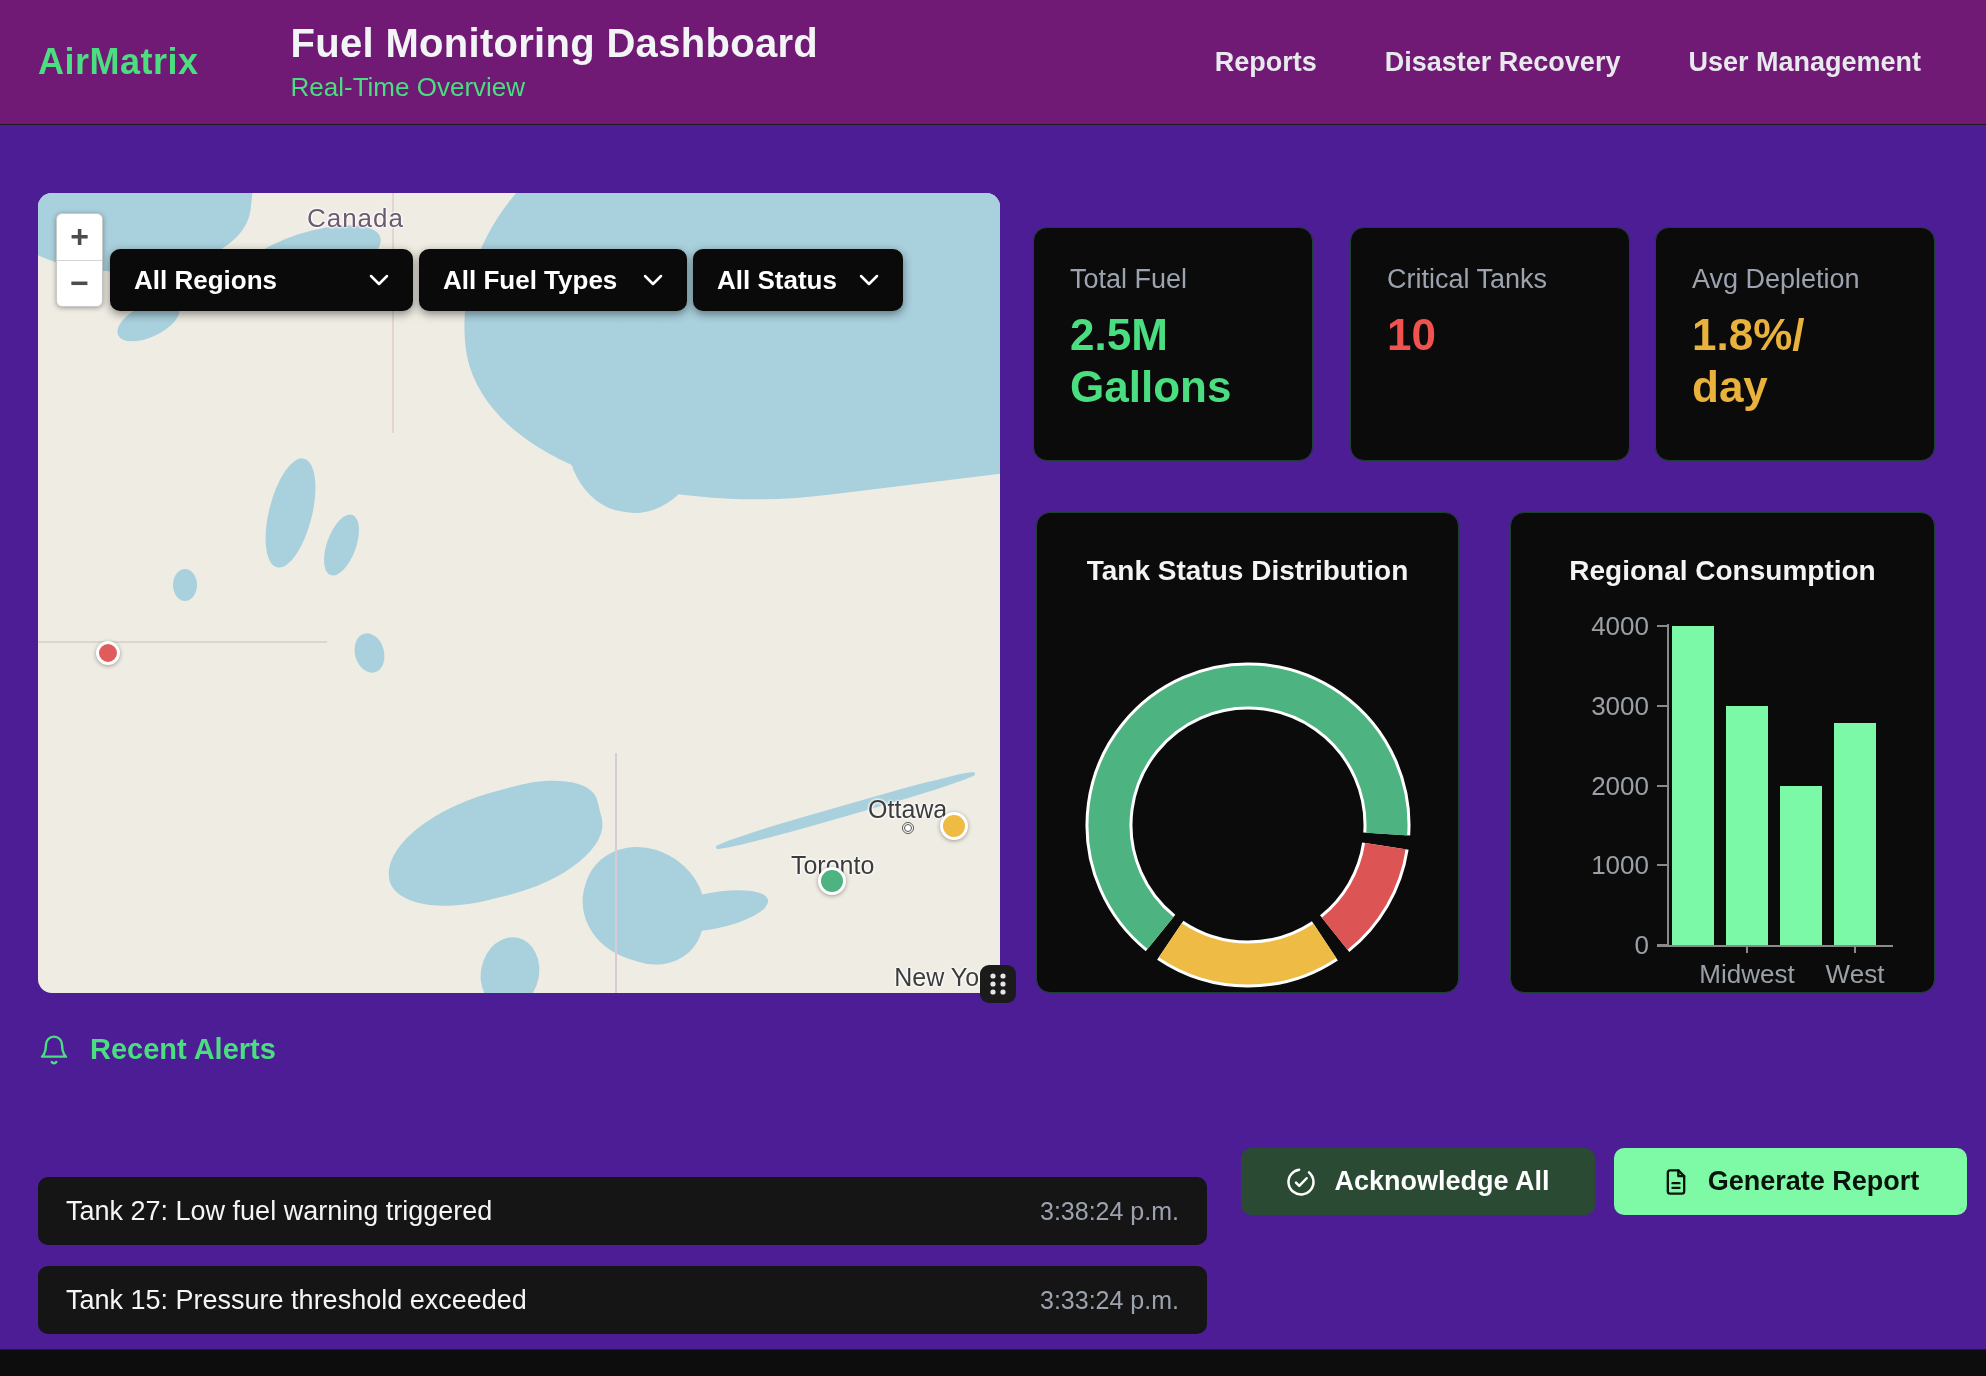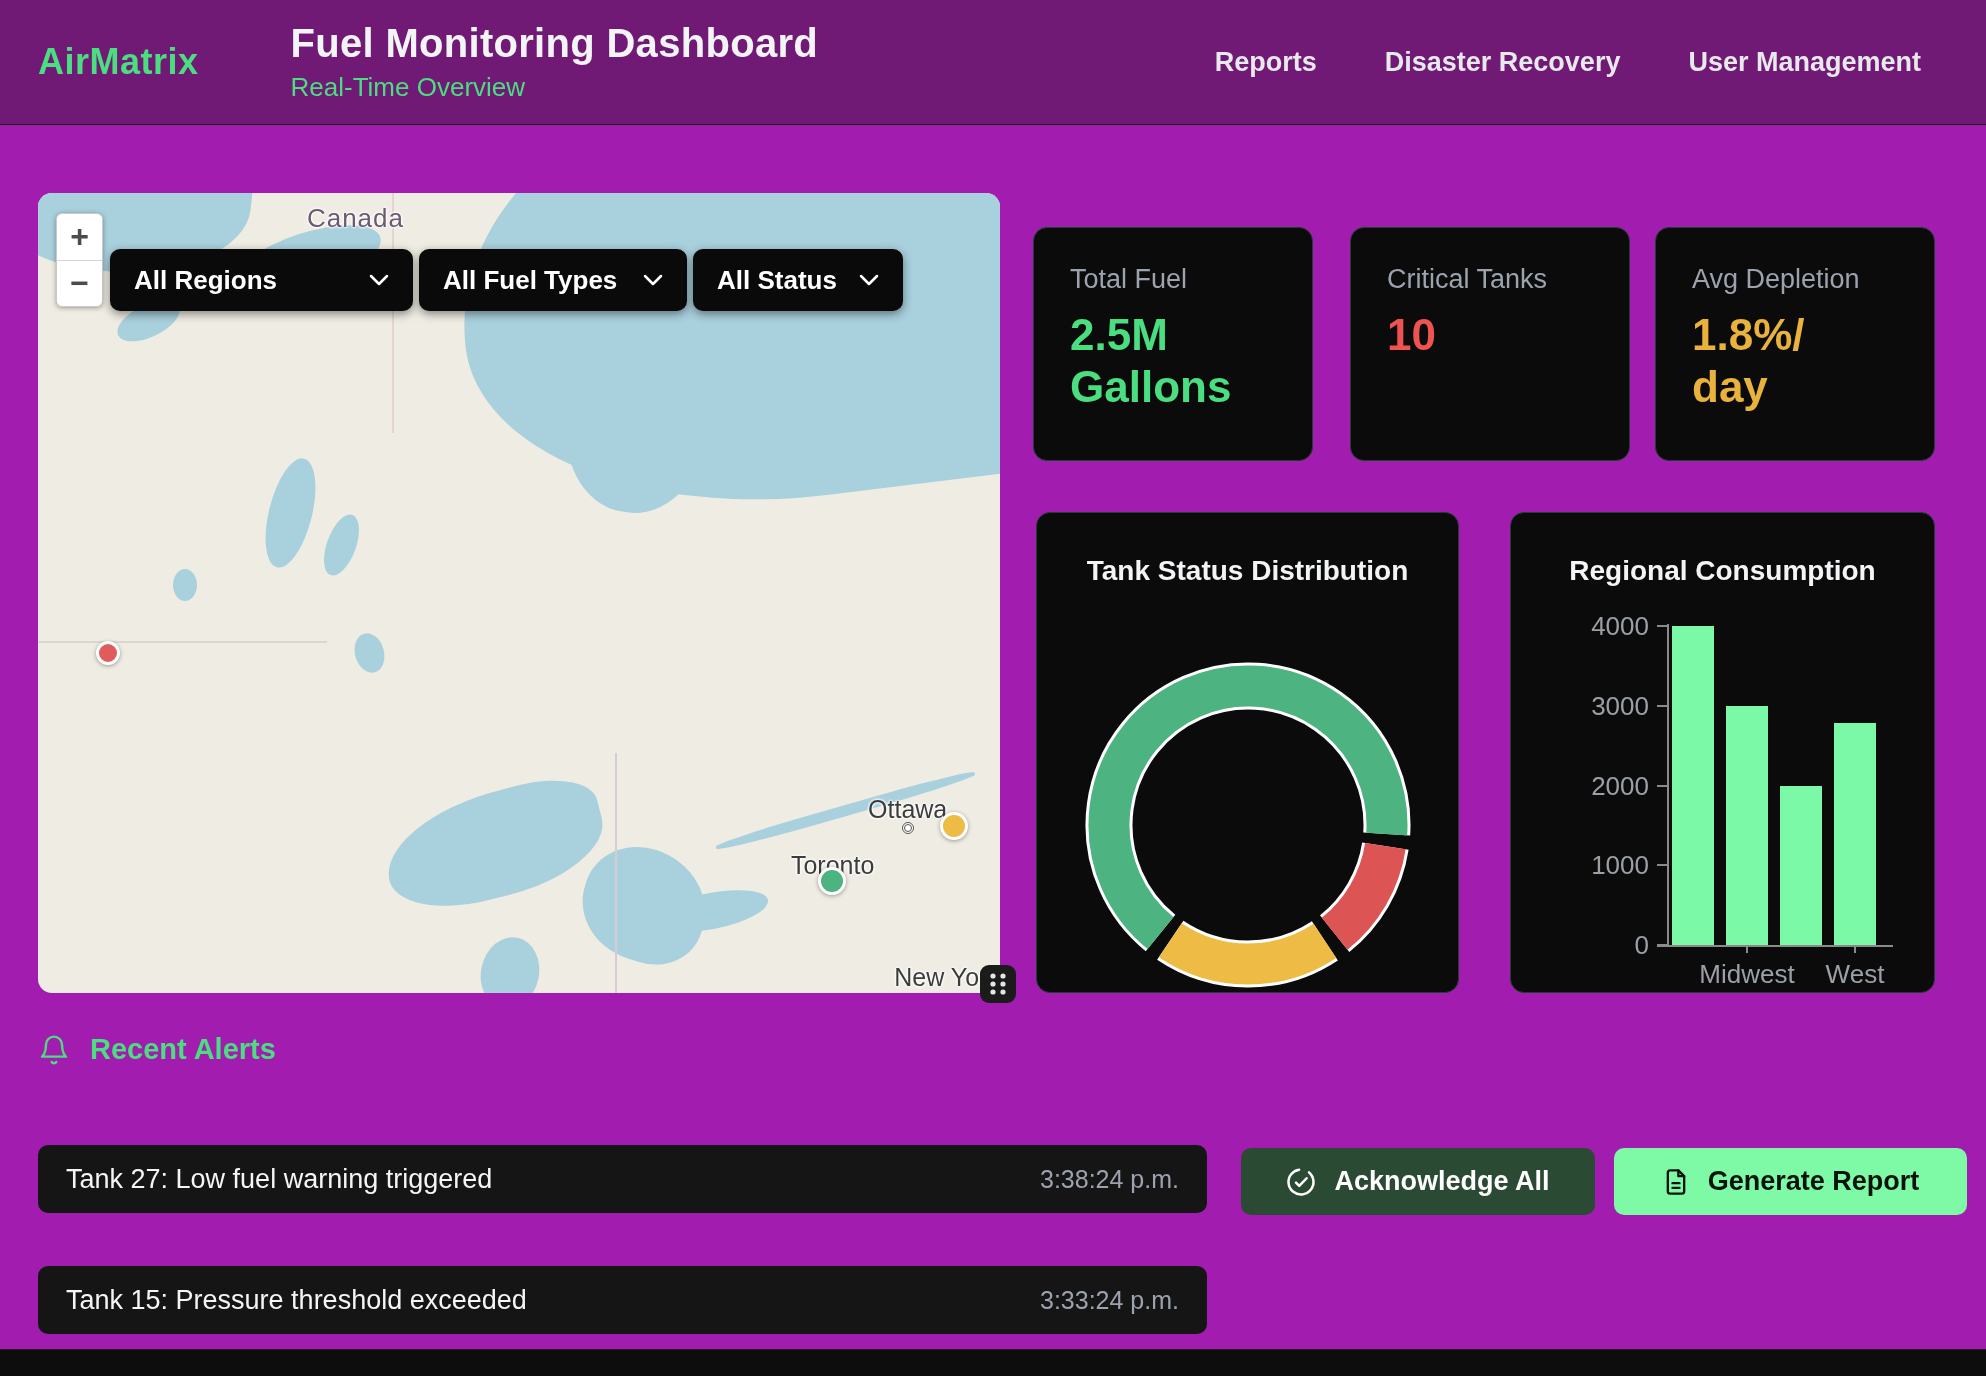--- a/index.html
+++ b/index.html
@@ -9,21 +9,21 @@
   
   .header { display:flex; align-items:center; height:125px; padding-left:38px;
             background:#701a75; border-bottom:1px solid #1c1c1c; }
   .logo { color:#4ade80; font-size:36px; font-weight:700; margin-right:92px; letter-spacing:.5px; }
   .title-block { display:flex; flex-direction:column; gap:6px; }
   .page-title { color:#f3f4f6; font-size:40px; font-weight:700; letter-spacing:.3px; }
   .page-subtitle { color:#4ade80; font-size:26px; font-weight:500; }
   .nav { margin-left:auto; display:flex; gap:68px; padding-right:65px;font-weight:bold; }
   .nav-item { color:#e7e9ec; font-size:27px; cursor:pointer; }
 
-  .main { position:relative; height:1251px; background:#a21caf; }
+  .main { position:relative; height:1251px; background:#4c1d95; }
 
   
   .map-wrap { position:absolute; left:38px; top:68px; width:962px; height:800px; }
   .map-card { position:absolute; inset:0; border-radius:14px; overflow:hidden;
               background:#efece3; }
   .w { position:absolute; background:#a9d0dd; }
   .map-label { position:absolute; transform:translateX(-50%); white-space:nowrap;
                text-shadow:0 0 3px #fff,0 0 3px #fff,0 0 3px #fff; }
   .country-label { color:#6d5a70; font-size:26px; letter-spacing:1px; }
   .city-label { color:#3c3c3c; font-size:25px; }
@@ -236,21 +236,21 @@
   </div>
 
   <div class="alerts-heading">
     <svg width="32" height="32" viewBox="0 0 24 24" fill="none" stroke="#4ade80" stroke-width="1.8" stroke-linecap="round" stroke-linejoin="round">
       <path d="M18 8a6 6 0 0 0-12 0c0 7-3 9-3 9h18s-3-2-3-9"></path>
         <path d="M13.7 21a2 2 0 0 1-3.4 0"></path>
     </svg>
     <span>Recent Alerts</span>
   </div>
 
-  <div class="alert-row" style="top:1020px;">
+  <div class="alert-row" style="top:1052px;">
     <span class="alert-text">Tank 27: Low fuel warning triggered</span>
     <span class="alert-time">3:38:24 p.m.</span>
   </div>
   <div class="alert-row" style="top:1141px;">
     <span class="alert-text">Tank 15: Pressure threshold exceeded</span>
     <span class="alert-time">3:33:24 p.m.</span>
   </div>
 
   <button class="btn btn-ack" style="background: rgb(43, 74, 51);">
     <svg width="30" height="30" viewBox="0 0 24 24" fill="none" stroke="#fff" stroke-width="2" stroke-linecap="round" stroke-linejoin="round">

